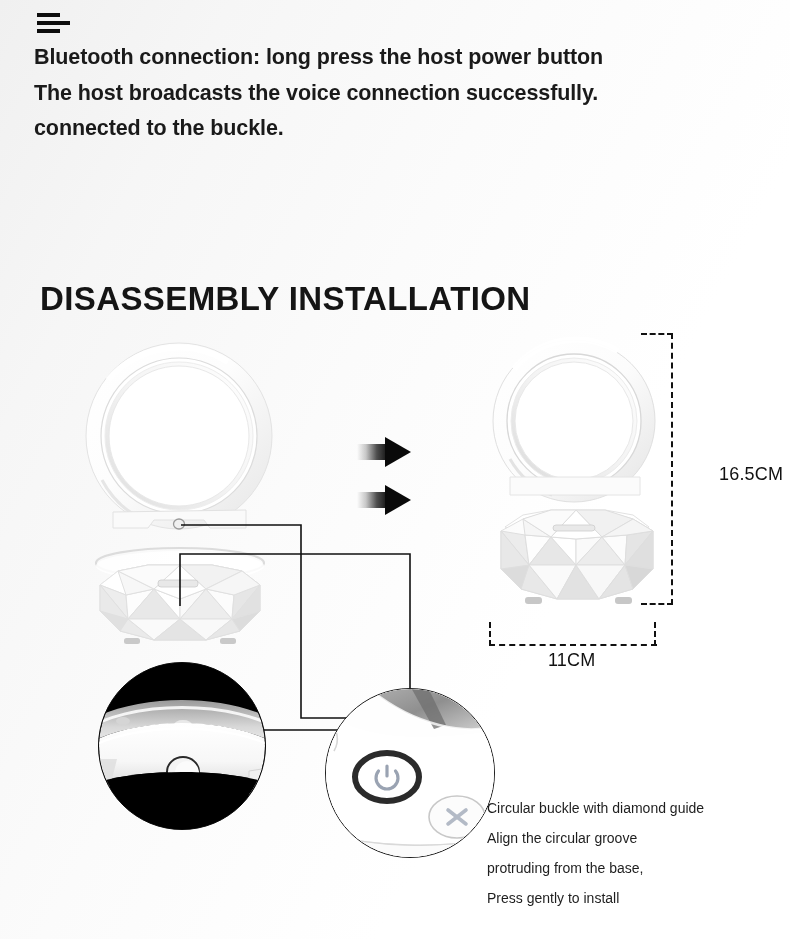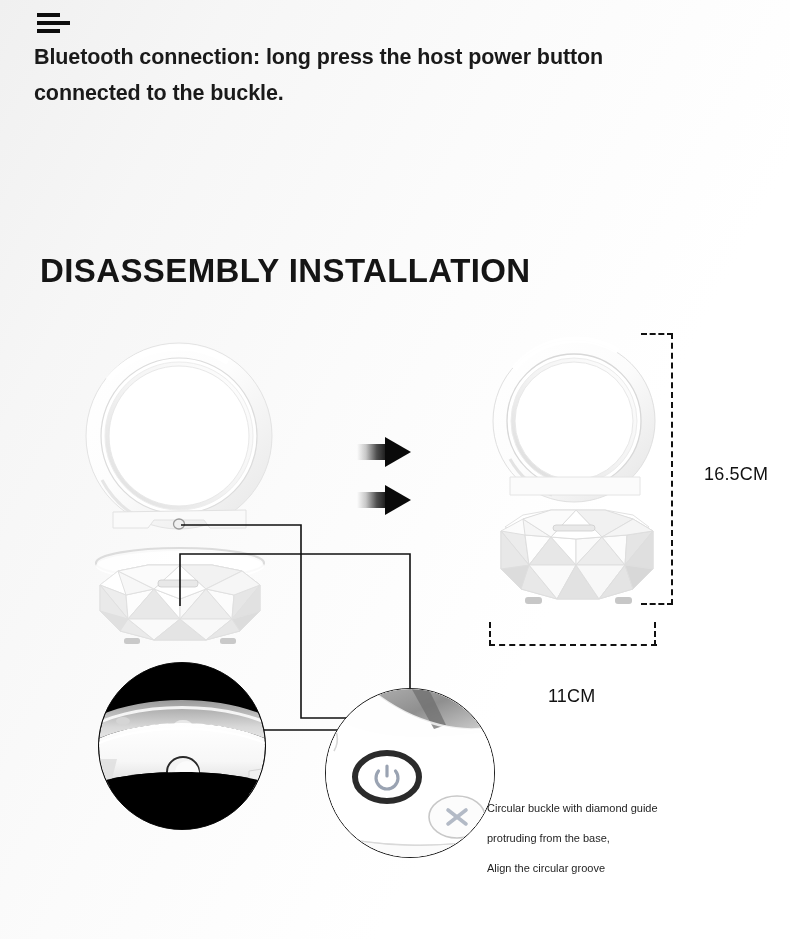--- a/index.html
+++ b/index.html
@@ -48,21 +48,21 @@
     line-height: 35.5px;
     color: #1a1a1a;
     letter-spacing: -0.1px;
   }
   #intro .ln { display: block; white-space: nowrap; }
 
   
   #section-title {
     position: absolute;
     left: 40px;
-    top: 252px;
+    top: 280px;
     font-size: 33px;
     font-weight: bold;
     color: #151515;
     letter-spacing: 0.4px;
     white-space: nowrap;
   }
 
   
   .prod { position: absolute; }
 
@@ -98,37 +98,37 @@
     position: absolute; left: 30px; top: 0; width: 0; height: 272px;
     border-left: 2.5px dashed #111;
   }
   #dim-v .cap {
     position: absolute; left: 0; width: 32px; height: 0;
     border-top: 2.5px dashed #111;
   }
   #dim-v .cap.top { top: 0; }
   #dim-v .cap.bot { top: 270px; }
   #dim-v-label {
-    position: absolute; left: 704px; top: 464px;
+    position: absolute; left: 719px; top: 464px;
     font-size: 18px; color: #111; letter-spacing: 0.2px; white-space: nowrap;
   }
 
   #dim-h { position: absolute; left: 489px; top: 622px; width: 168px; height: 28px; }
   #dim-h .stem {
     position: absolute; left: 0; top: 22px; width: 168px; height: 0;
     border-top: 2.5px dashed #111;
   }
   #dim-h .cap {
     position: absolute; top: 0; width: 0; height: 24px;
     border-left: 2.5px dashed #111;
   }
   #dim-h .cap.l { left: 0; }
   #dim-h .cap.r { left: 165px; }
   #dim-h-label {
-    position: absolute; left: 548px; top: 686px;
+    position: absolute; left: 548px; top: 650px;
     font-size: 18px; color: #111; letter-spacing: 0.2px; white-space: nowrap;
   }
 
   
   #leaders { position: absolute; left: 0; top: 0; width: 790px; height: 939px; pointer-events: none; }
 
   
   .detail-circle {
     position: absolute;
     border-radius: 50%;
@@ -144,39 +144,40 @@
     background: #fdfdfd;
     border: 1.5px solid #1d1d1d;
   }
 
   
   #caption {
     position: absolute;
     left: 487px;
     top: 793px;
     width: 300px;
-    font-size: 11px;
+    font-size: 14px;
     line-height: 30px;
     color: #1e1e1e;
   }
   #caption .ln { display: block; white-space: nowrap; }
 </style>
 </head>
 <body>
 
 <div id="page">
 
   <div id="menu-icon">
     <i class="b1"></i>
     <i class="b2"></i>
     <i class="b3"></i>
   </div>
 
   <div id="intro">
     <span class="ln">Bluetooth connection: long press the host power button</span>
+    <span class="ln">The host broadcasts the voice connection successfully.</span>
     <span class="ln">connected to the buckle.</span>
   </div>
 
   <div id="section-title">DISASSEMBLY INSTALLATION</div>
 
   <div class="prod" id="ring-left">
     <svg width="205" height="190" viewBox="0 0 205 190">
       <defs>
         <linearGradient id="rgL" x1="0" y1="0" x2="1" y2="1">
           <stop offset="0" stop-color="#ffffff"></stop>
@@ -438,17 +439,18 @@
             <path d="M-9,-7 L9,7" fill="none" stroke="#b3bac6" stroke-width="3.6" stroke-linecap="round"></path>
             <path d="M9,-7 L-9,7" fill="none" stroke="#b3bac6" stroke-width="3.6" stroke-linecap="round"></path>
           </g>
         </g>
       </g>
     </svg>
   </div>
 
   <div id="caption">
     <span class="ln">Circular buckle with diamond guide</span>
+    <span class="ln">Align the circular groove</span>
     <span class="ln">protruding from the base,</span>
-    <span class="ln">Align the circular groove</span>
+    <span class="ln">Press gently to install</span>
   </div>
 
 </div>
 
 </body></html>

